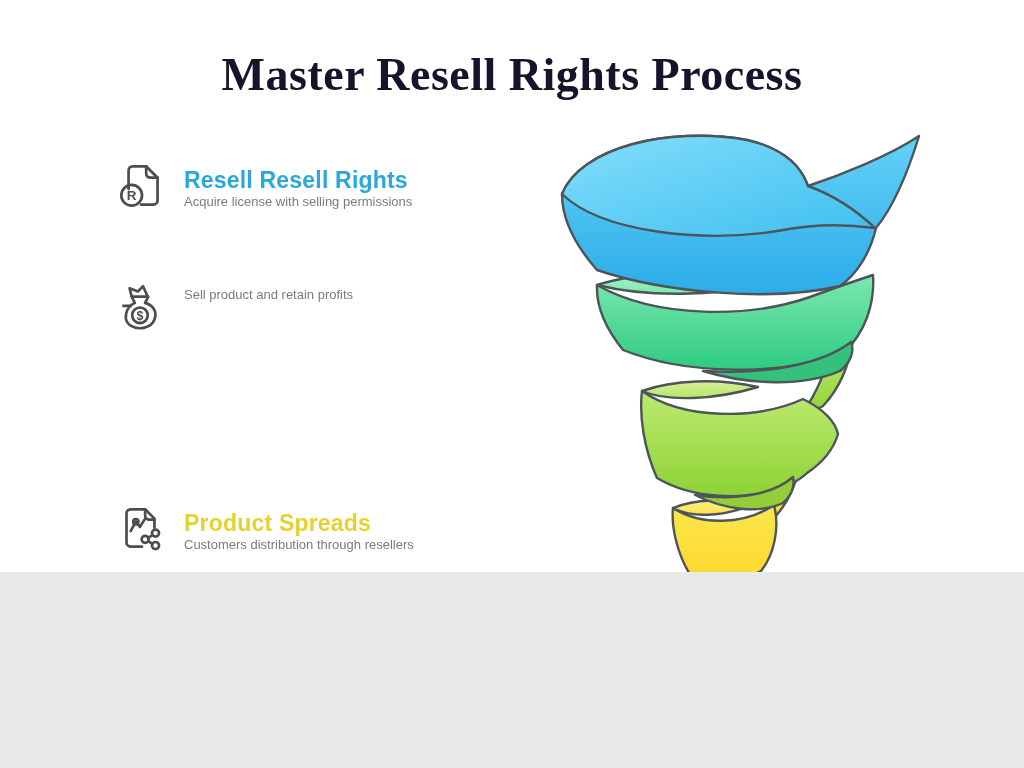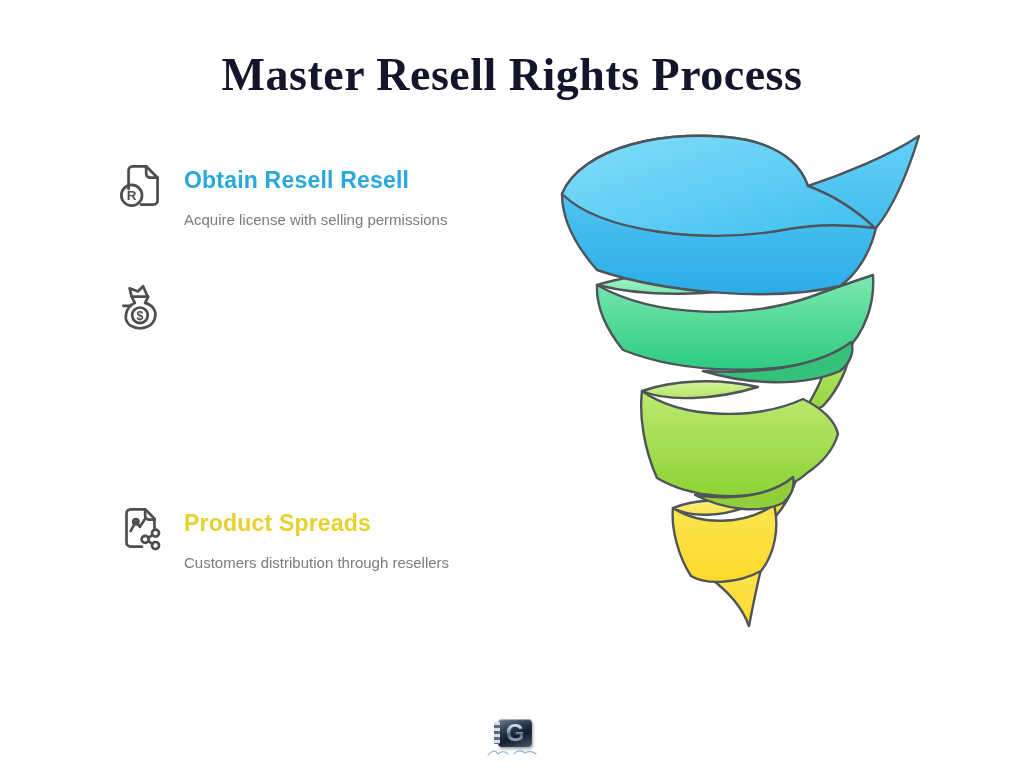--- a/index.html
+++ b/index.html
@@ -1,34 +1,34 @@
 <!DOCTYPE html>
 <html><head>
 <meta charset="utf-8">
 <style>
   * { margin:0; padding:0; box-sizing:border-box; }
   html,body { background:#e9e9e9; }
   #canvas {
-    position:relative; width:1024px; height:768px; background:#ffffff;
+    position:relative; width:1024px; height:572px; background:#ffffff;
     overflow:hidden; font-family:"Liberation Sans", sans-serif;text-decoration:underline;
   }
   
   .title {
     position:absolute; top:48px; left:0; width:100%;
     text-align:center;
     font-family:"Liberation Serif", serif;
     font-weight:700; font-size:46px; letter-spacing:0.5px;
     color:#14142b;
   }
   
   .step { position:absolute; left:112px; display:flex; align-items:flex-start; }
   .step .icon-box { width:58px; height:58px; flex:0 0 58px; }
   .step .texts { margin-left:14px; padding-top:9px; }
   .step h3 { font-size:23px; font-weight:700; letter-spacing:0.2px; }
-  .step p  { margin-top:17px; font-size:15px; color:#7b7b7b; }
+  .step p  { font-size:13px; color:#7b7b7b; }
   #step-0 { top:158px; }
   #step-1 { top:278px; }
   #step-2 { top:395px; }
   #step-3 { top:501px; }
   .icon-stroke { stroke:#4d4d4d; stroke-width:2.6; fill:none;
                  stroke-linecap:round; stroke-linejoin:round; }
   .icon-text { font-family:"Liberation Sans", sans-serif; font-weight:700;
                fill:#4d4d4d; text-anchor:middle; }
   
   #funnel { position:absolute; left:545px; top:128px; width:390px; height:512px; }
@@ -64,37 +64,38 @@
   <div class="step" id="step-0">
     <div class="icon-box">
       <svg viewBox="0 0 56 56" width="58" height="58">
         <path class="icon-stroke" d="M 16 30 V 12 a 4 4 0 0 1 4 -4 h 13 l 11 11 v 22 a 4 4 0 0 1 -4 4 H 28"></path>
         <path class="icon-stroke" d="M 33 8 v 7 a 4 4 0 0 0 4 4 h 7"></path>
         <circle class="icon-stroke" cx="19" cy="36" r="10" fill="#ffffff"></circle>
         <text class="icon-text" x="19" y="41" font-size="13">R</text>
       </svg>
     </div>
     <div class="texts">
-      <h3 style="color: rgb(42, 167, 219);">Obtain Resell Resell</h3>
+      <h3 style="color: rgb(42, 167, 219);">Resell Resell Rights</h3>
       <p>Acquire license with selling permissions</p>
     </div>
   </div>
 
   <div class="step" id="step-1">
     <div class="icon-box">
       <svg viewBox="0 0 56 56" width="58" height="58">
         <path class="icon-stroke" d="M 22 24 C 13 28, 10 41, 18 46 C 26 51, 38 48, 41 40 C 44 32, 39 26, 32 24"></path>
         <path class="icon-stroke" d="M 22 24 l -3 -6 h 16 l -3 6"></path>
         <path class="icon-stroke" d="M 19 18 l -2 -8 l 8 3 l 5 -5 l 4 9"></path>
         <path class="icon-stroke" d="M 18 27 h -7"></path>
         <circle class="icon-stroke" cx="27" cy="36" r="7.5"></circle>
         <text class="icon-text" x="27" y="40.5" font-size="12">$</text>
       </svg>
     </div>
     <div class="texts">
+      <p>Sell product and retain profits</p>
     </div>
   </div>
 
 
   <div class="step" id="step-3">
     <div class="icon-box">
       <svg viewBox="0 0 56 56" width="58" height="58">
         <path class="icon-stroke" d="M 41 26 v -9 l -9 -9 H 18 a 4 4 0 0 0 -4 4 v 28 a 4 4 0 0 0 4 4 h 11"></path>
         <path class="icon-stroke" d="M 32 8 v 6 a 4 4 0 0 0 4 4 h 5"></path>
         <path class="icon-stroke" d="M 18 29 L 23 20 L 27 25 L 32 17"></path>

